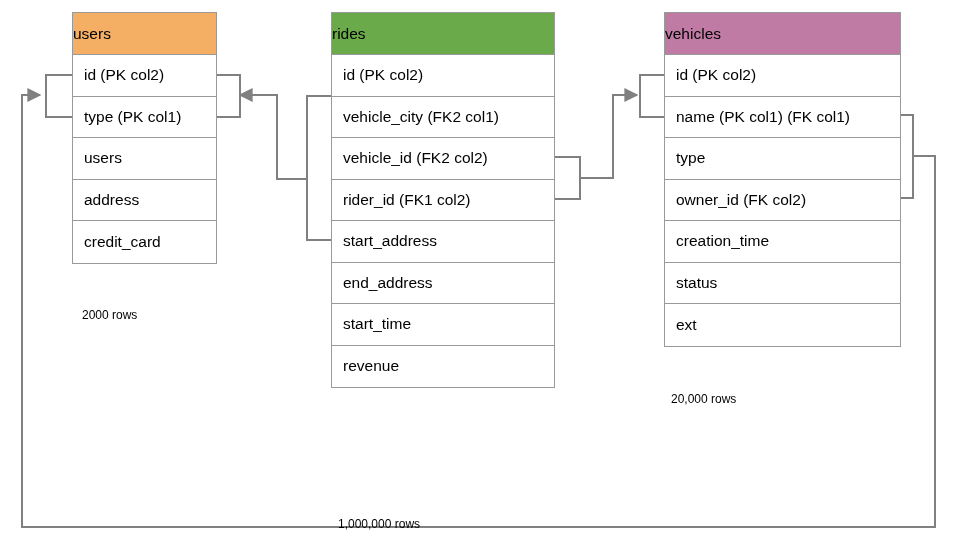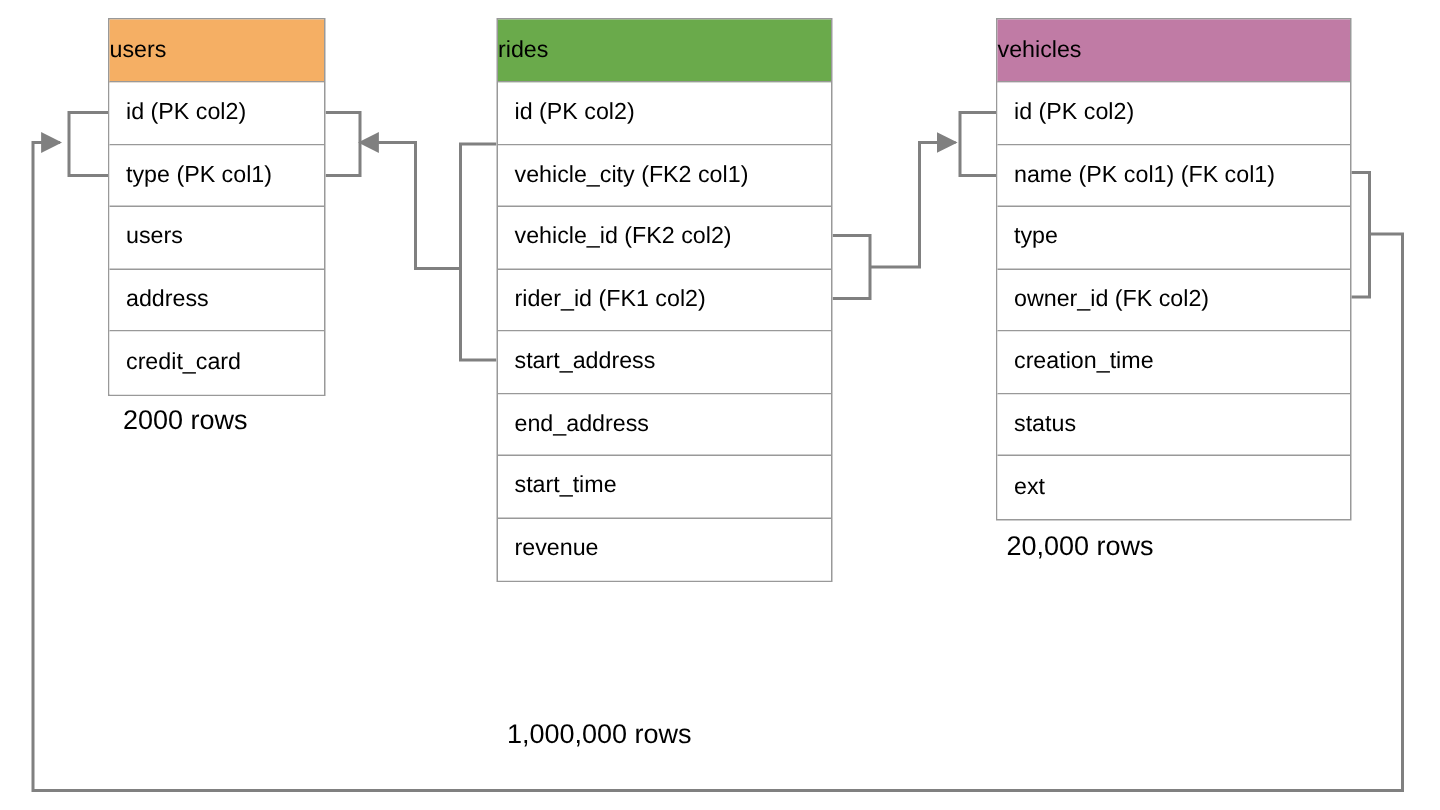--- a/index.html
+++ b/index.html
@@ -54,23 +54,24 @@
     padding-left: 11px;
     font-size: 15.5px;
     background: #ffffff;
     color: #000000;
   }
   .tbl-row:last-child {
     border-bottom: none;
   }
   .row-count {
     position: absolute;
-    font-size: 18px;
+    font-size: 12px;
     color: #000000;
     white-space: nowrap;
+    margin-top: 38px;
   }
   
   #tbl-users   { left: 72px;  top: 12px; width: 145px; }
   #tbl-rides   { left: 331px; top: 12px; width: 224px; }
   #tbl-vehicles{ left: 664px; top: 12px; width: 237px; }
   #rows-users    { left: 82px;  top: 270px; }
   #rows-rides    { left: 338px; top: 479px; }
   #rows-vehicles { left: 671px; top: 354px; }
 </style>
 </head>

